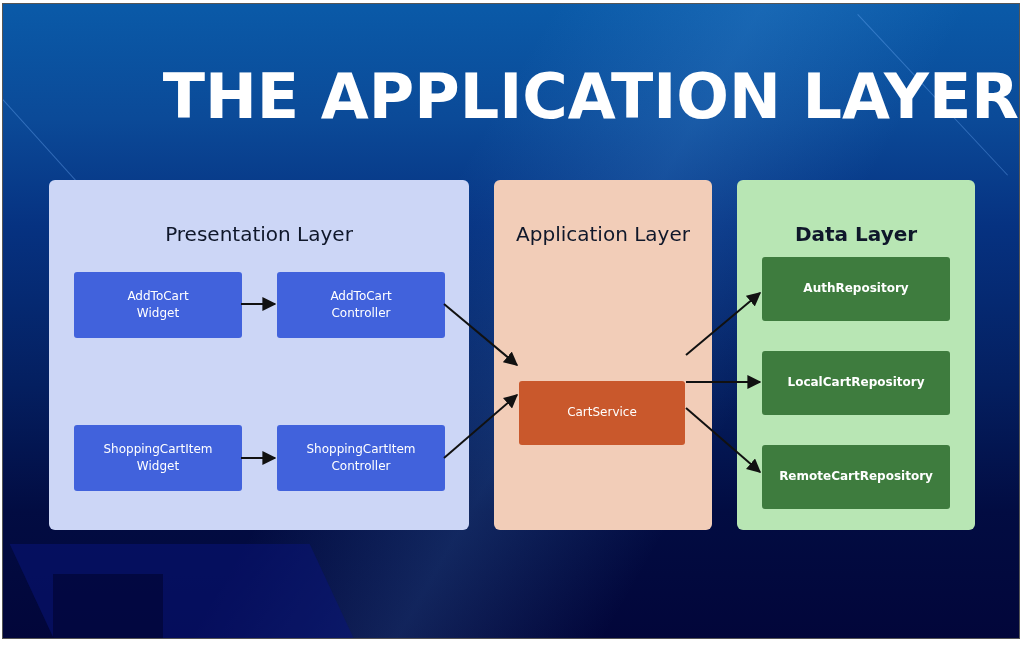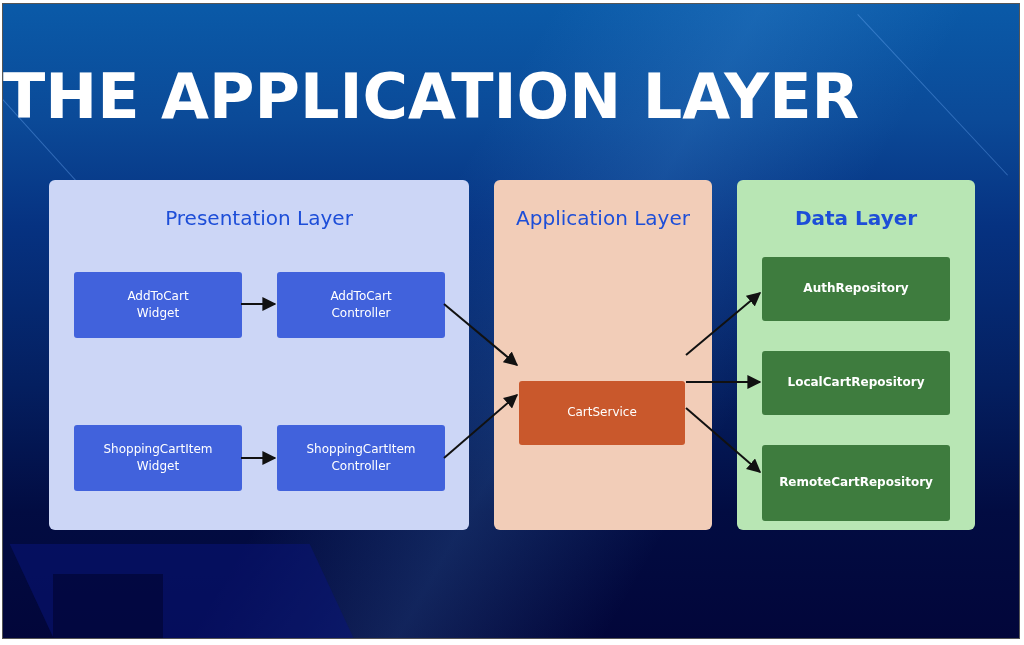--- a/index.html
+++ b/index.html
@@ -12,30 +12,30 @@
     #slide .shine {
       position: absolute; inset: 0;
       background: linear-gradient(120deg, rgba(255,255,255,0) 40%, rgba(90,170,240,0.18) 55%, rgba(255,255,255,0) 70%);
     }
     #slide .diag-line {
       position: absolute; height: 1px; background: rgba(120,180,255,0.35); transform-origin: 0 0;
     }
     #slide .shape-a { position: absolute; left: 30px; top: 540px; width: 300px; height: 100px; background: rgba(10,20,120,0.55); transform: skewX(25deg); }
     #slide .shape-b { position: absolute; left: 50px; top: 570px; width: 110px; height: 70px; background: rgba(0,0,30,0.45); }
     .title {
-      position: absolute; left: 0; right: 0; top: 62px; text-align: left;
+      position: absolute; left: 0; right: 0; top: 62px; text-align: right;
       color: #ffffff; font-size: 62px; font-weight: bold; letter-spacing: 0px;
       font-family: "DejaVu Sans", sans-serif; line-height: 1;
     }
     .panel {
       position: absolute; border-radius: 6px; box-sizing: border-box;
     }
     .panel-title {
-      position: absolute; left: 0; right: 0; top: 26px; text-align: center;
-      font-size: 20px; color: #1d4ed8; font-family: "DejaVu Sans", sans-serif;
+      position: absolute; left: 0; right: 0; top: 42px; text-align: center;
+      font-size: 20px; color: #0f172a; font-family: "DejaVu Sans", sans-serif;
     }
     #panel-presentation { left: 46px; top: 176px; width: 420px; height: 350px; background: #ccd6f6; }
     #panel-application { left: 491px; top: 176px; width: 218px; height: 350px; background: #f2cdb8; }
     #panel-data { left: 734px; top: 176px; width: 238px; height: 350px; background: #b8e6b4; font-weight: bold; }
     .box {
       position: absolute; border-radius: 3px; box-sizing: border-box;
       display: flex; align-items: center; justify-content: center; text-align: center;
       color: #ffffff; font-size: 12px; line-height: 1.45; font-family: "DejaVu Sans", sans-serif;
     }
     .box.blue { background: #4162dc; }
@@ -91,21 +91,21 @@
   </div>
 
   <div class="panel" id="panel-data">
     <div class="panel-title">Data Layer</div>
     <div class="box green" style="left:25px;top:77px;width:188px;height:64px;">
       <span>AuthRepository</span>
     </div>
     <div class="box green" style="left:25px;top:171px;width:188px;height:64px;">
       <span>LocalCartRepository</span>
     </div>
-    <div class="box green" style="left:25px;top:265px;width:188px;height:76px;">
+    <div class="box green" style="left:25px;top:265px;width:188px;height:64px;">
       <span>RemoteCartRepository</span>
     </div>
   </div>
 
   <svg id="arrows" viewBox="0 0 1018 636">
     <defs>
       <marker id="ah" viewBox="0 0 10 10" refX="9" refY="5" markerWidth="7" markerHeight="7" orient="auto-start-reverse">
         <path d="M0,0 L10,5 L0,10 z" fill="#111111"></path>
       </marker>
     </defs>

